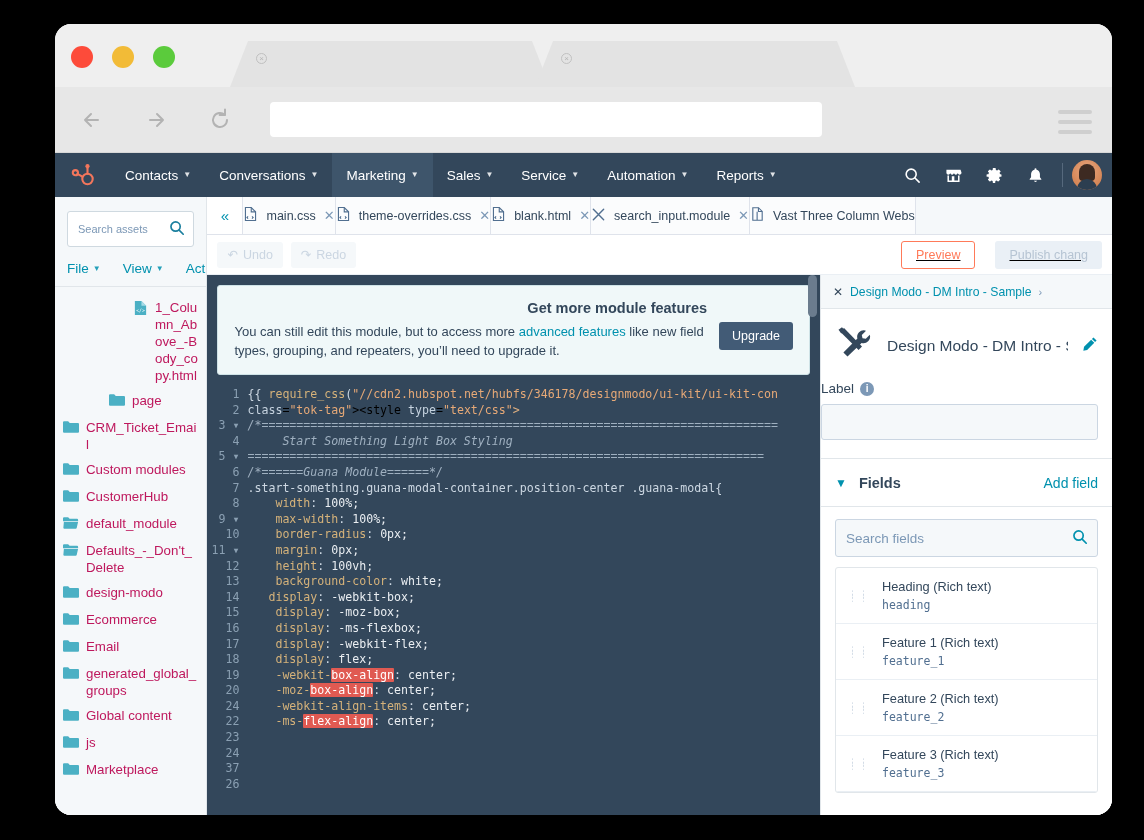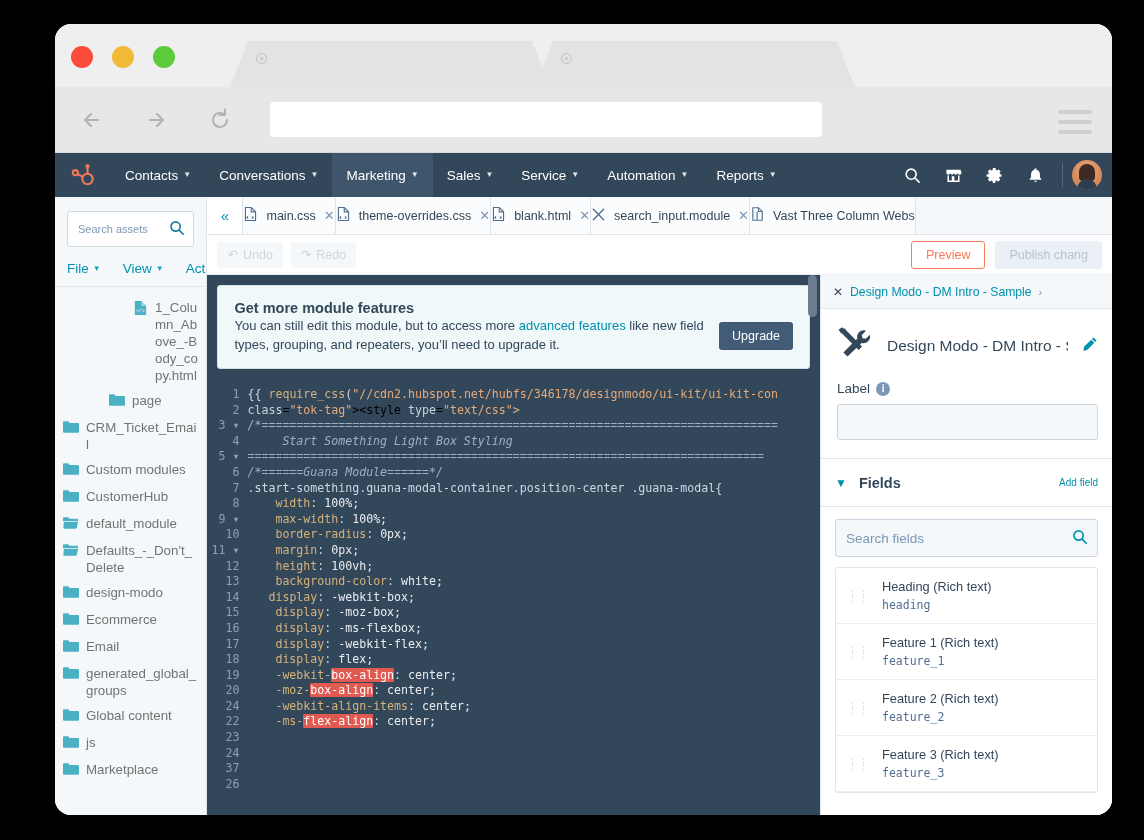--- a/index.html
+++ b/index.html
@@ -131,21 +131,21 @@
   #search-assets::placeholder { color: #7c98b6; }
   #search-assets-icon { position: absolute; right: 9px; top: 9px; color: #1b7f9e; }
 
   #sidebar-menubar {
     display: flex; gap: 22px; padding: 14px 12px 10px 12px;
     border-bottom: 1px solid #e1e6ea;
   }
   .menu-btn { display: flex; align-items: center; gap: 4px; color: #0091ae; font-size: 13.5px; }
   .menu-btn .caret { color: #0091ae; font-size: 8px; }
 
-  #file-tree { padding-top: 8px; font-size: 13.3px; color: #737373; }
+  #file-tree { padding-top: 8px; font-size: 13.3px; color: #be185d; }
   .tree-row { display: flex; align-items: flex-start; gap: 7px; padding: 4px 8px; line-height: 17px; }
   .tree-row.depth2 { padding-left: 54px; }
   .tree-row.depth3 { padding-left: 78px; }
   .ico { flex: 0 0 auto; margin-top: 1px; }
   .tree-label { word-break: break-all; }
 
   
   #editor-col { flex: 1 1 auto; display: flex; flex-direction: column; min-width: 0; position: relative; }
 
   #file-tabs {
@@ -167,41 +167,41 @@
 
   #editor-toolbar {
     height: 40px; background: #fff; display: flex; align-items: center;
     padding: 0 10px; gap: 8px; border-bottom: 1px solid #eaeff4;
   }
   .tb-btn {
     display: flex; align-items: center; gap: 5px;
     height: 26px; padding: 0 10px; border-radius: 3px;
     background: #f5f8fa; color: #cbd6e2; font-size: 12.5px;
   }
-  #editor-toolbar-right { margin-left: auto; display: flex; gap: 10px; }
+  #editor-toolbar-right { margin-left: auto; display: flex; gap: 20px; text-decoration: underline; }
   #preview-btn {
     height: 28px; padding: 0 14px; border: 1px solid #ff7a59; border-radius: 3px;
     color: #ff7a59; font-size: 12.5px; display: flex; align-items: center; background: #fff;
   }
   #publish-btn {
     height: 28px; padding: 0 14px; border-radius: 3px;
     background: #eaf0f6; color: #b6c4d3; font-size: 12.5px; display: flex; align-items: center;
   }
 
   #editor-main { flex: 1 1 auto; display: flex; min-height: 0; }
 
   #code-pane { flex: 1 1 auto; position: relative; background: #33475b; min-width: 0; overflow: hidden; }
 
   #module-banner {
     position: relative; margin: 10px; padding: 14px 16px;
     background: #f0f8f9; border: 1px solid #cfe3e7; border-radius: 3px;
     display: flex; align-items: flex-start; gap: 12px;
   }
   #banner-text { flex: 1 1 auto; min-width: 0; }
-  #banner-title { font-size: 14.5px; font-weight: bold; color: #33475b; margin-bottom: 0; }
+  #banner-title { font-size: 14.5px; font-weight: bold; color: #33475b; margin-bottom: 6px; text-align: right; }
   #banner-body { font-size: 13px; color: #33475b; line-height: 19px; }
   #banner-link { color: #0091ae; }
   #upgrade-btn {
     flex: 0 0 auto; background: #425b76; color: #fff; font-size: 12.5px;
     padding: 7px 13px; border-radius: 3px; margin-top: 22px;
   }
 
   #code-scroll { position: absolute; left: 0; right: 0; top: 112px; bottom: 0; overflow: hidden; }
   #code-area { display: flex; font-family: "DejaVu Sans Mono", monospace; font-size: 11.6px; line-height: 15.6px; }
   #gutter { flex: 0 0 auto; width: 40px; text-align: right; padding-right: 8px; color: #8ba0b3; user-select: none; }
@@ -233,39 +233,39 @@
     font-size: 12.2px; color: #0091ae; white-space: nowrap;
   }
   #bc-close { color: #33475b; font-size: 12px; }
   #bc-chevron { color: #7c98b6; font-size: 11px; }
 
   #inspector-head { padding: 16px 14px 0 14px; display: flex; align-items: center; gap: 14px; }
   #module-icon { flex: 0 0 auto; color: #33475b; }
   #module-title { flex: 1 1 auto; font-size: 15.5px; color: #33475b; white-space: nowrap; overflow: hidden; }
   #edit-pencil { flex: 0 0 auto; color: #0091ae; }
 
-  #label-section { padding: 14px 14px 18px 16px; border-bottom: 1px solid #e1e6ea; }
+  #label-section { padding: 14px 14px 18px 0; border-bottom: 1px solid #e1e6ea; }
   #label-row { display: flex; align-items: center; gap: 6px; margin-bottom: 8px; }
   #label-text { font-size: 13.5px; color: #33475b; }
   #label-info { width: 14px; height: 14px; border-radius: 50%; background: #7c98b6; color: #fff;
                 font-size: 10px; line-height: 14px; text-align: center; font-weight: bold; }
   #label-input {
     width: 100%; height: 36px; background: #f5f8fa;
     border: 1px solid #cbd6e2; border-radius: 3px; outline: none;
     font-size: 13.5px; color: #33475b; padding: 0 10px;
     font-family: "Liberation Sans", sans-serif;
   }
 
   #fields-header {
     height: 48px; display: flex; align-items: center; padding: 0 14px; gap: 12px;
     border-bottom: 1px solid #e1e6ea;
   }
   #fields-chevron { color: #0091ae; font-size: 12px; }
   #fields-title { font-size: 14.5px; color: #33475b; font-weight: bold; }
-  #add-field { margin-left: auto; color: #0091ae; font-size: 10px; }
+  #add-field { margin-left: auto; color: #0091ae; font-size: 14px; }
 
   #search-fields-wrap { padding: 12px 14px 10px 14px; position: relative; }
   #search-fields {
     width: 100%; height: 38px; background: #f5f8fa;
     border: 1px solid #cbd6e2; border-radius: 3px; outline: none;
     padding: 0 32px 0 10px; font-size: 13.5px; color: #33475b;
     font-family: "Liberation Sans", sans-serif;
   }
   #search-fields::placeholder { color: #7c98b6; }
   #search-fields-icon { position: absolute; right: 24px; top: 22px; color: #0091ae; }

